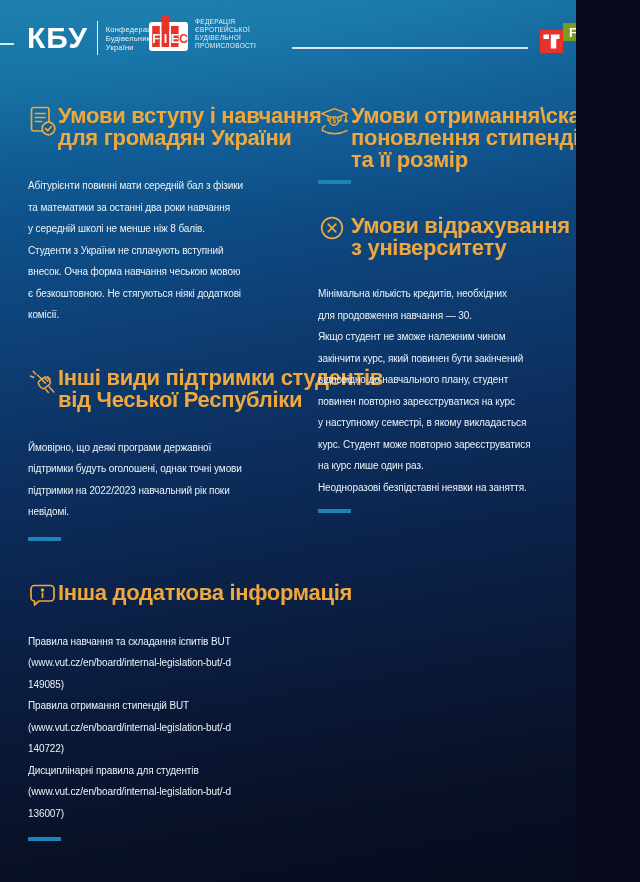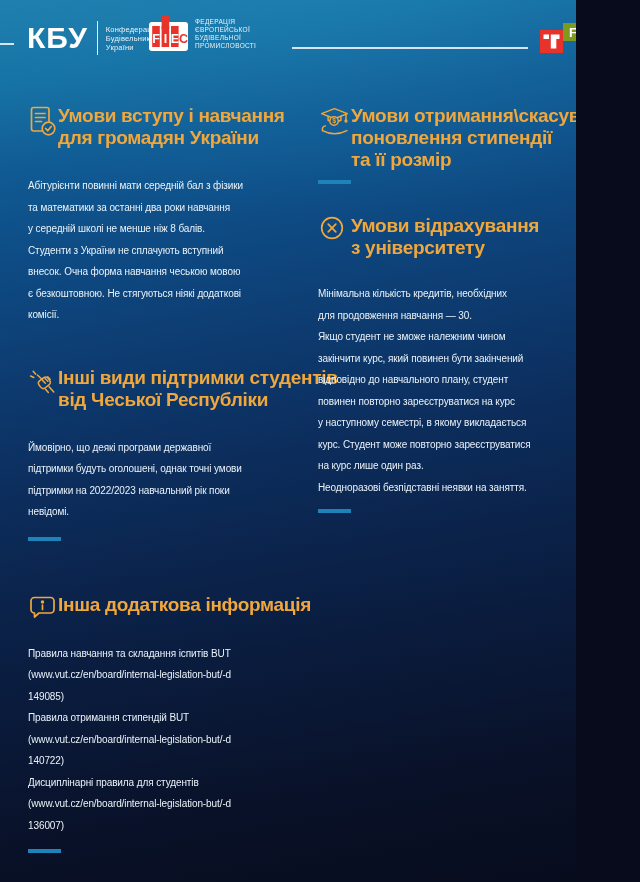--- a/index.html
+++ b/index.html
@@ -30,34 +30,34 @@
       display:flex;align-items:center;justify-content:center;
       color:#fff;font-weight:bold;font-size:13px;letter-spacing:2.5px;}
   
   .col{position:absolute;top:105px;}
   .col-left{left:28px;width:283px;}
   .col-right{left:318px;width:322px;}
   .sec-head{display:flex;align-items:flex-start;}
   .icon{flex:none;width:30px;margin-right:0;color:var(--accent,#f0a73c);}
   .icon svg{display:block;}
   h2.sec-title{
-    margin:0;font-size:19px;line-height:22px;font-weight:bold;
+    margin:0;font-size:22px;line-height:22px;font-weight:bold;
     letter-spacing:-.3px;color:var(--accent,#f0a73c);white-space:pre;
   }
   p.sec-body{
     margin:0;font-size:10px;line-height:21.5px;letter-spacing:-.1px;
     color:var(--body-text,#eaf2f8);white-space:pre;
   }
   .divider{width:33px;height:4px;background:var(--divider,#1d83b9);}
   
   .col-left  .s1 .sec-body{margin-top:26px;}
   .col-left  .s2{margin-top:41px;}
   .col-left  .s2 .sec-body{margin-top:26px;}
   .col-left  .s2 .divider{margin-top:14px;}
-  .col-left  .s3{margin-top:53px;}
+  .col-left  .s3{margin-top:41px;}
   .col-left  .s3 .sec-body{margin-top:21px;}
   .col-left  .s3 .divider{margin-top:13px;}
   .col-right .s1 .sec-body{margin-top:26px;}
   .col-right .s1 .divider{margin-top:9px;}
   .col-right .s2{margin-top:31px;}
   .col-right .s2 .sec-body{margin-top:24px;}
   .col-right .s2 .divider{margin-top:11px;}
 </style>
 </head>
 <body>

